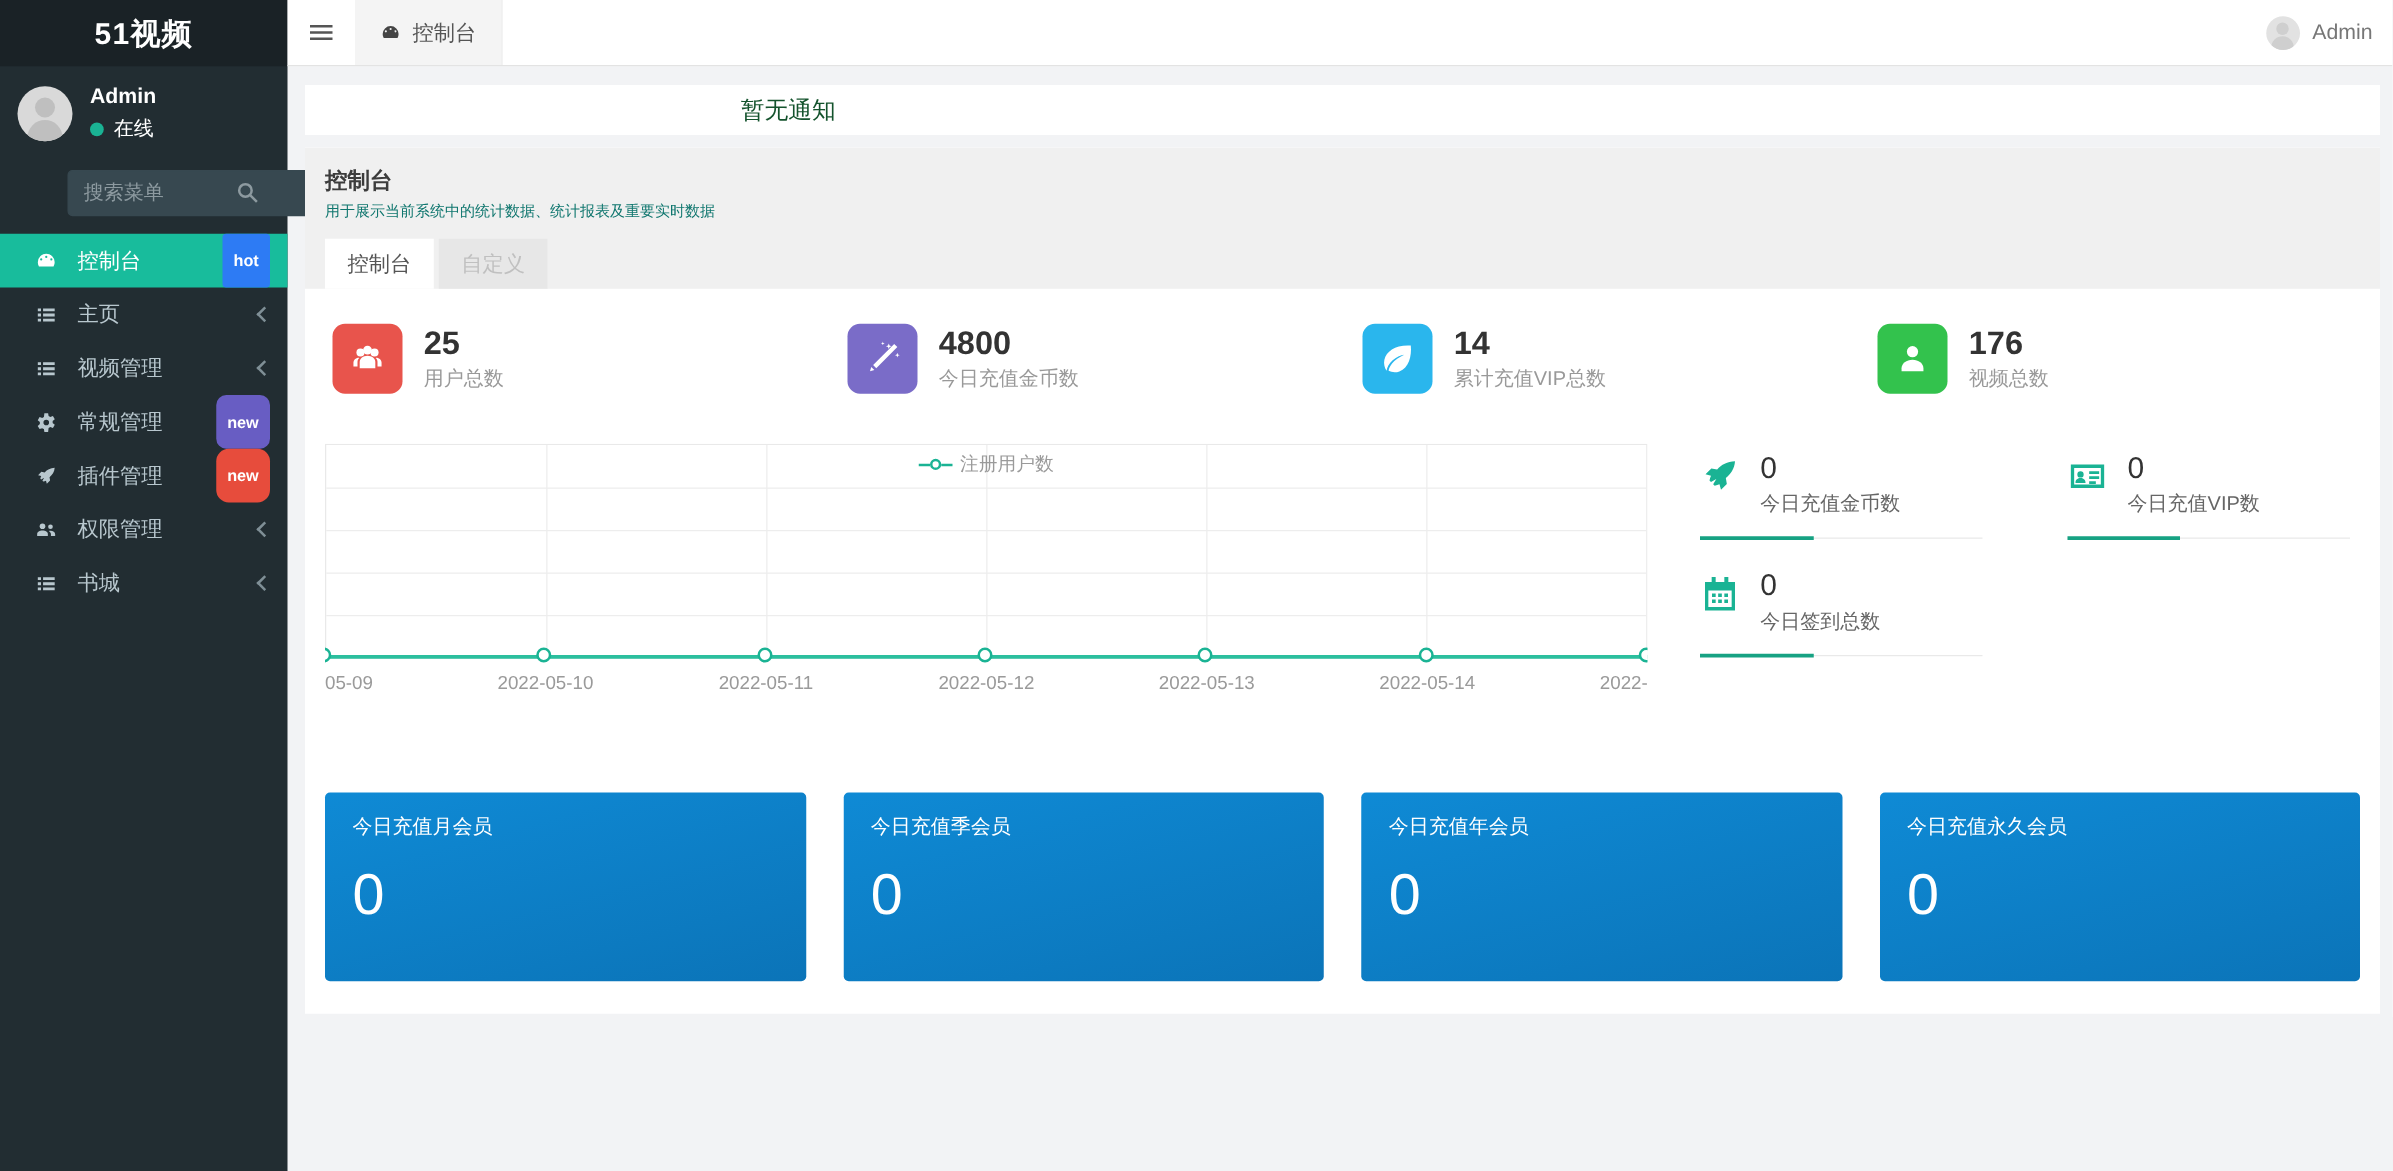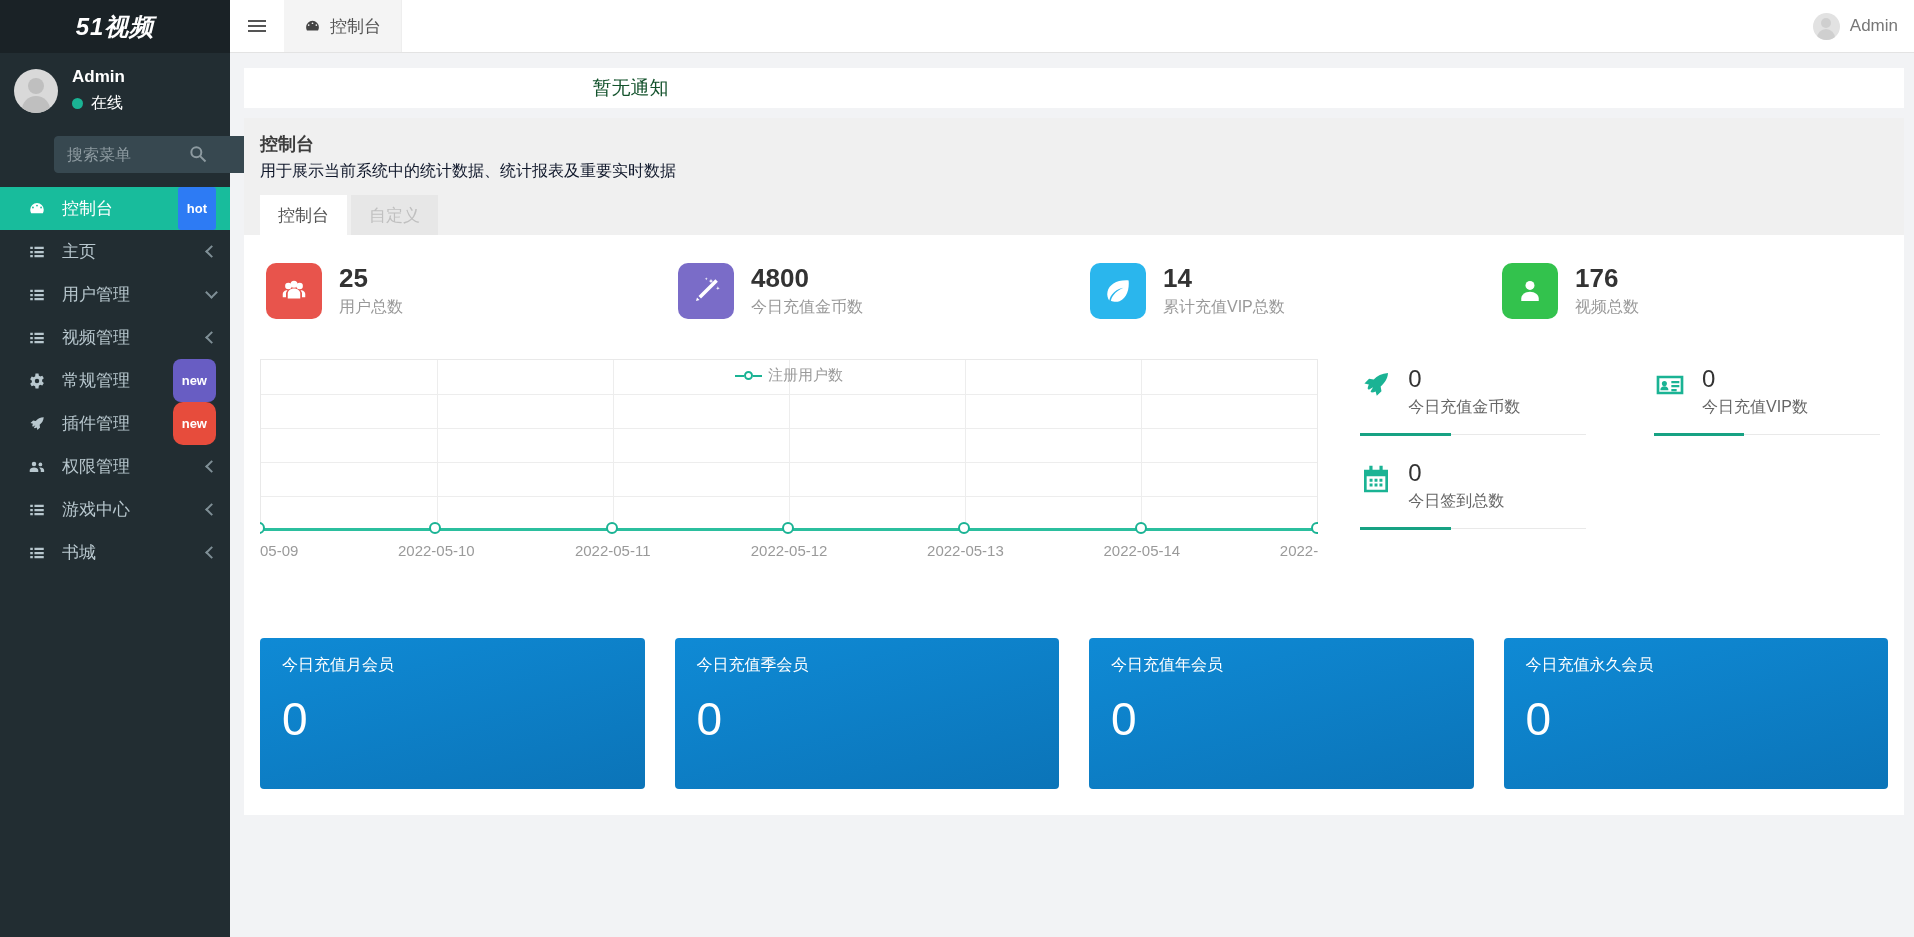--- a/index.html
+++ b/index.html
@@ -3,21 +3,21 @@
 <meta charset="utf-8">
 <style>
   * { margin:0; padding:0; box-sizing:border-box; }
   html,body { width:1914px; height:937px; overflow:hidden;
     font-family:"Liberation Sans","DejaVu Sans",sans-serif; background:#f2f3f5; }
   .app { display:flex; width:100%; height:100%; }
 
   
   .sidebar { width:230px; height:100%; background:#222d32; flex:0 0 230px; }
   .logo { height:53px; background:#1a2226; color:#fff; font-size:24px; font-weight:bold;
-    display:flex; align-items:center; justify-content:center; letter-spacing:1px;font-style:italic; }
+    display:flex; align-items:center; justify-content:center; letter-spacing:1px; }
   .user-panel { display:flex; padding:14px 12px 10px 14px; gap:14px; align-items:center; }
   .avatar { width:44px; height:44px; border-radius:50%; background:#d9d9d9; position:relative; overflow:hidden; flex:0 0 44px;}
   .avatar::before { content:""; position:absolute; width:16px; height:16px; border-radius:50%;
     background:#bfbfbf; left:14px; top:9px; }
   .avatar::after { content:""; position:absolute; width:28px; height:18px; border-radius:14px 14px 0 0;
     background:#bfbfbf; left:8px; top:27px; }
   .user-meta { color:#fff; }
   .user-name { font-weight:bold; font-size:17px; margin-bottom:6px; }
   .user-status { font-size:16px; display:flex; align-items:center; gap:8px; }
   .dot { width:11px; height:11px; border-radius:50%; background:#1ab394; display:inline-block; }
@@ -58,21 +58,21 @@
   .top-user { color:#777; font-size:17px; }
 
   .content { padding:15px 10px 0 14px; flex:1; overflow:hidden; }
   .notice-bar { background:#fff; height:40px; display:flex; align-items:center; margin-bottom:10px;
     font-size:19px; color:#14532d; }
   .notice-text { padding-left:21%; }
 
   .panel { background:#fff; position:relative; overflow:hidden; }
   .panel-heading { background:#f0f0f0; padding:14px 16px 0 16px; }
   .panel-title { font-size:18px; font-weight:bold; color:#3c3c3c; margin-bottom:5px; }
-  .panel-sub { font-size:16px; color:#0f172a; margin-bottom:13px; }
+  .panel-sub { font-size:12px; color:#0f766e; margin-bottom:13px; }
   .panel-tabs { display:flex; }
   .ptab { height:40px; display:flex; align-items:center; padding:0 18px; font-size:17px; cursor:pointer; }
   .ptab.active { background:#fff; color:#555; }
   .ptab.inactive { background:#e7e7e7; color:#c0c0c0; margin-left:4px; }
 
   .panel-body { padding:28px 16px 26px 16px; position:relative; }
 
   
   .stats-row { display:grid; grid-template-columns:repeat(4,1fr); gap:20px; }
   .stat { display:flex; align-items:center; gap:17px; padding-left:6px; }
@@ -164,29 +164,20 @@
       <div class="menu-item">
         <span class="mi-ico">
           <svg viewBox="0 0 24 24">
               <path d="M3 5h3.4v3H3zM8.6 5H21v3H8.6zM3 10.5h3.4v3H3zm5.6 0H21v3H8.6zM3 16h3.4v3H3zm5.6 0H21v3H8.6z"></path>
             </svg>
         </span>
         <span class="mi-label">主页</span>
         <span class="chev left"></span>
       </div>
 
-      <div class="menu-item">
-        <span class="mi-ico">
-          <svg viewBox="0 0 24 24">
-              <path d="M3 5h3.4v3H3zM8.6 5H21v3H8.6zM3 10.5h3.4v3H3zm5.6 0H21v3H8.6zM3 16h3.4v3H3zm5.6 0H21v3H8.6z"></path>
-            </svg>
-        </span>
-        <span class="mi-label">用户管理</span>
-        <span class="chev down"></span>
-      </div>
 
       <div class="menu-item">
         <span class="mi-ico">
           <svg viewBox="0 0 24 24">
               <path d="M3 5h3.4v3H3zM8.6 5H21v3H8.6zM3 10.5h3.4v3H3zm5.6 0H21v3H8.6zM3 16h3.4v3H3zm5.6 0H21v3H8.6z"></path>
             </svg>
         </span>
         <span class="mi-label">视频管理</span>
         <span class="chev left"></span>
       </div>
@@ -217,29 +208,20 @@
               <circle cx="8" cy="8" r="3"></circle>
               <circle cx="16.5" cy="8.5" r="2.5"></circle>
               <path d="M8 12.5c-3.2 0-5.7 1.6-5.7 3.6V18.5h11.4v-2.4c0-2-2.5-3.6-5.7-3.6z"></path>
               <path d="M16.5 12.8c-.6 0-1.2.1-1.8.25 1.4.9 2.3 2.1 2.3 3.45v2h4.5v-2.1c0-1.9-2.2-3.6-5-3.6z"></path>
             </svg>
         </span>
         <span class="mi-label">权限管理</span>
         <span class="chev left"></span>
       </div>
 
-      <div class="menu-item">
-        <span class="mi-ico">
-          <svg viewBox="0 0 24 24">
-              <path d="M3 5h3.4v3H3zM8.6 5H21v3H8.6zM3 10.5h3.4v3H3zm5.6 0H21v3H8.6zM3 16h3.4v3H3zm5.6 0H21v3H8.6z"></path>
-            </svg>
-        </span>
-        <span class="mi-label">游戏中心</span>
-        <span class="chev left"></span>
-      </div>
 
       <div class="menu-item">
         <span class="mi-ico">
           <svg viewBox="0 0 24 24">
               <path d="M3 5h3.4v3H3zM8.6 5H21v3H8.6zM3 10.5h3.4v3H3zm5.6 0H21v3H8.6zM3 16h3.4v3H3zm5.6 0H21v3H8.6z"></path>
             </svg>
         </span>
         <span class="mi-label">书城</span>
         <span class="chev left"></span>
       </div>

